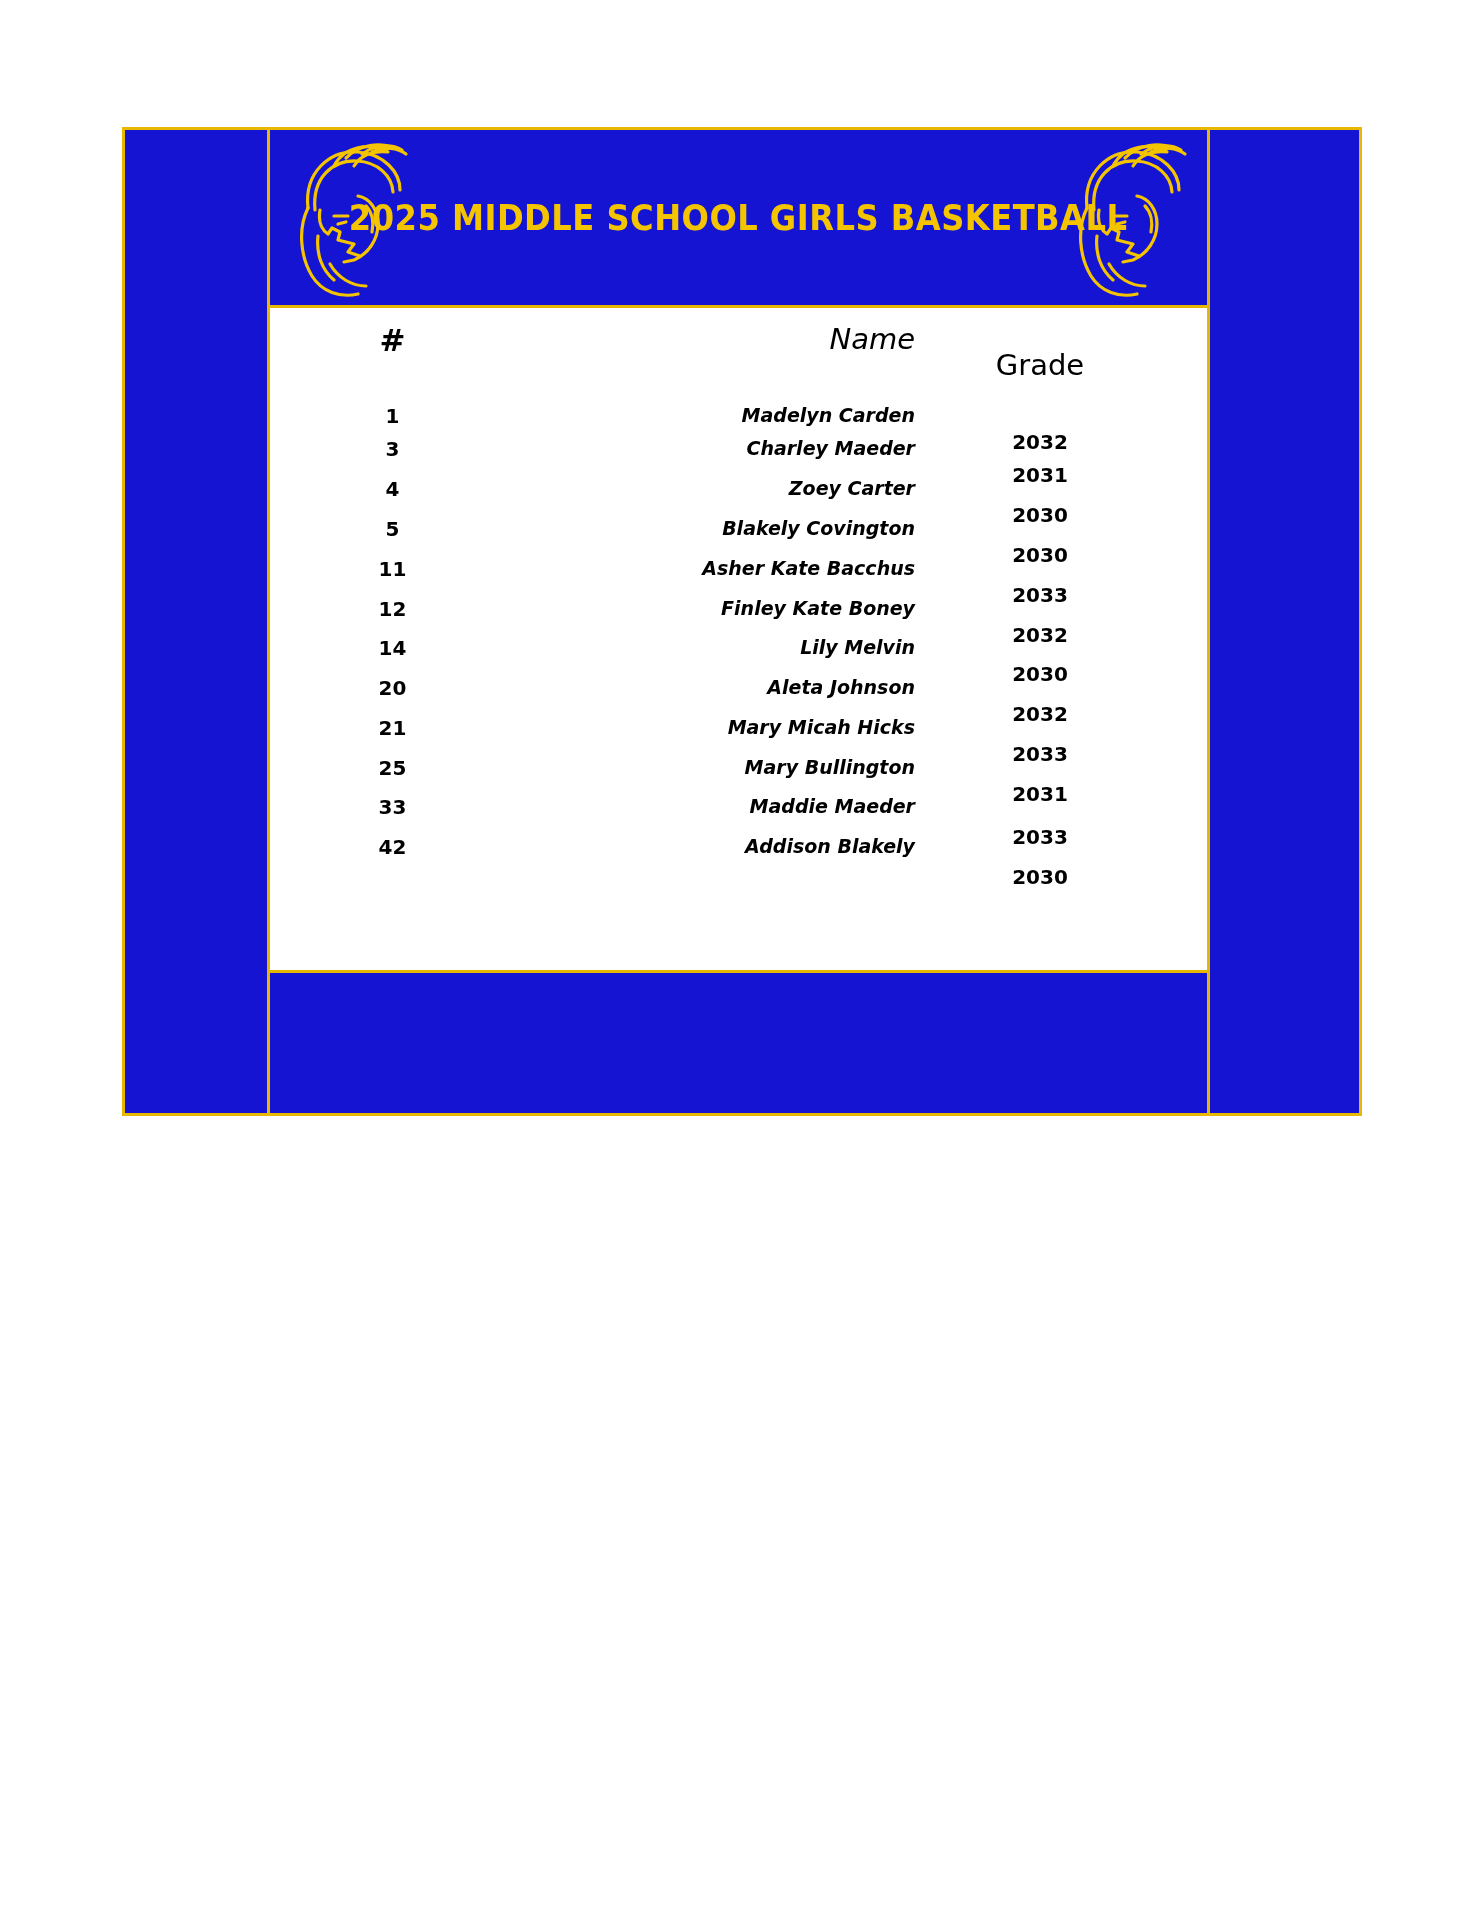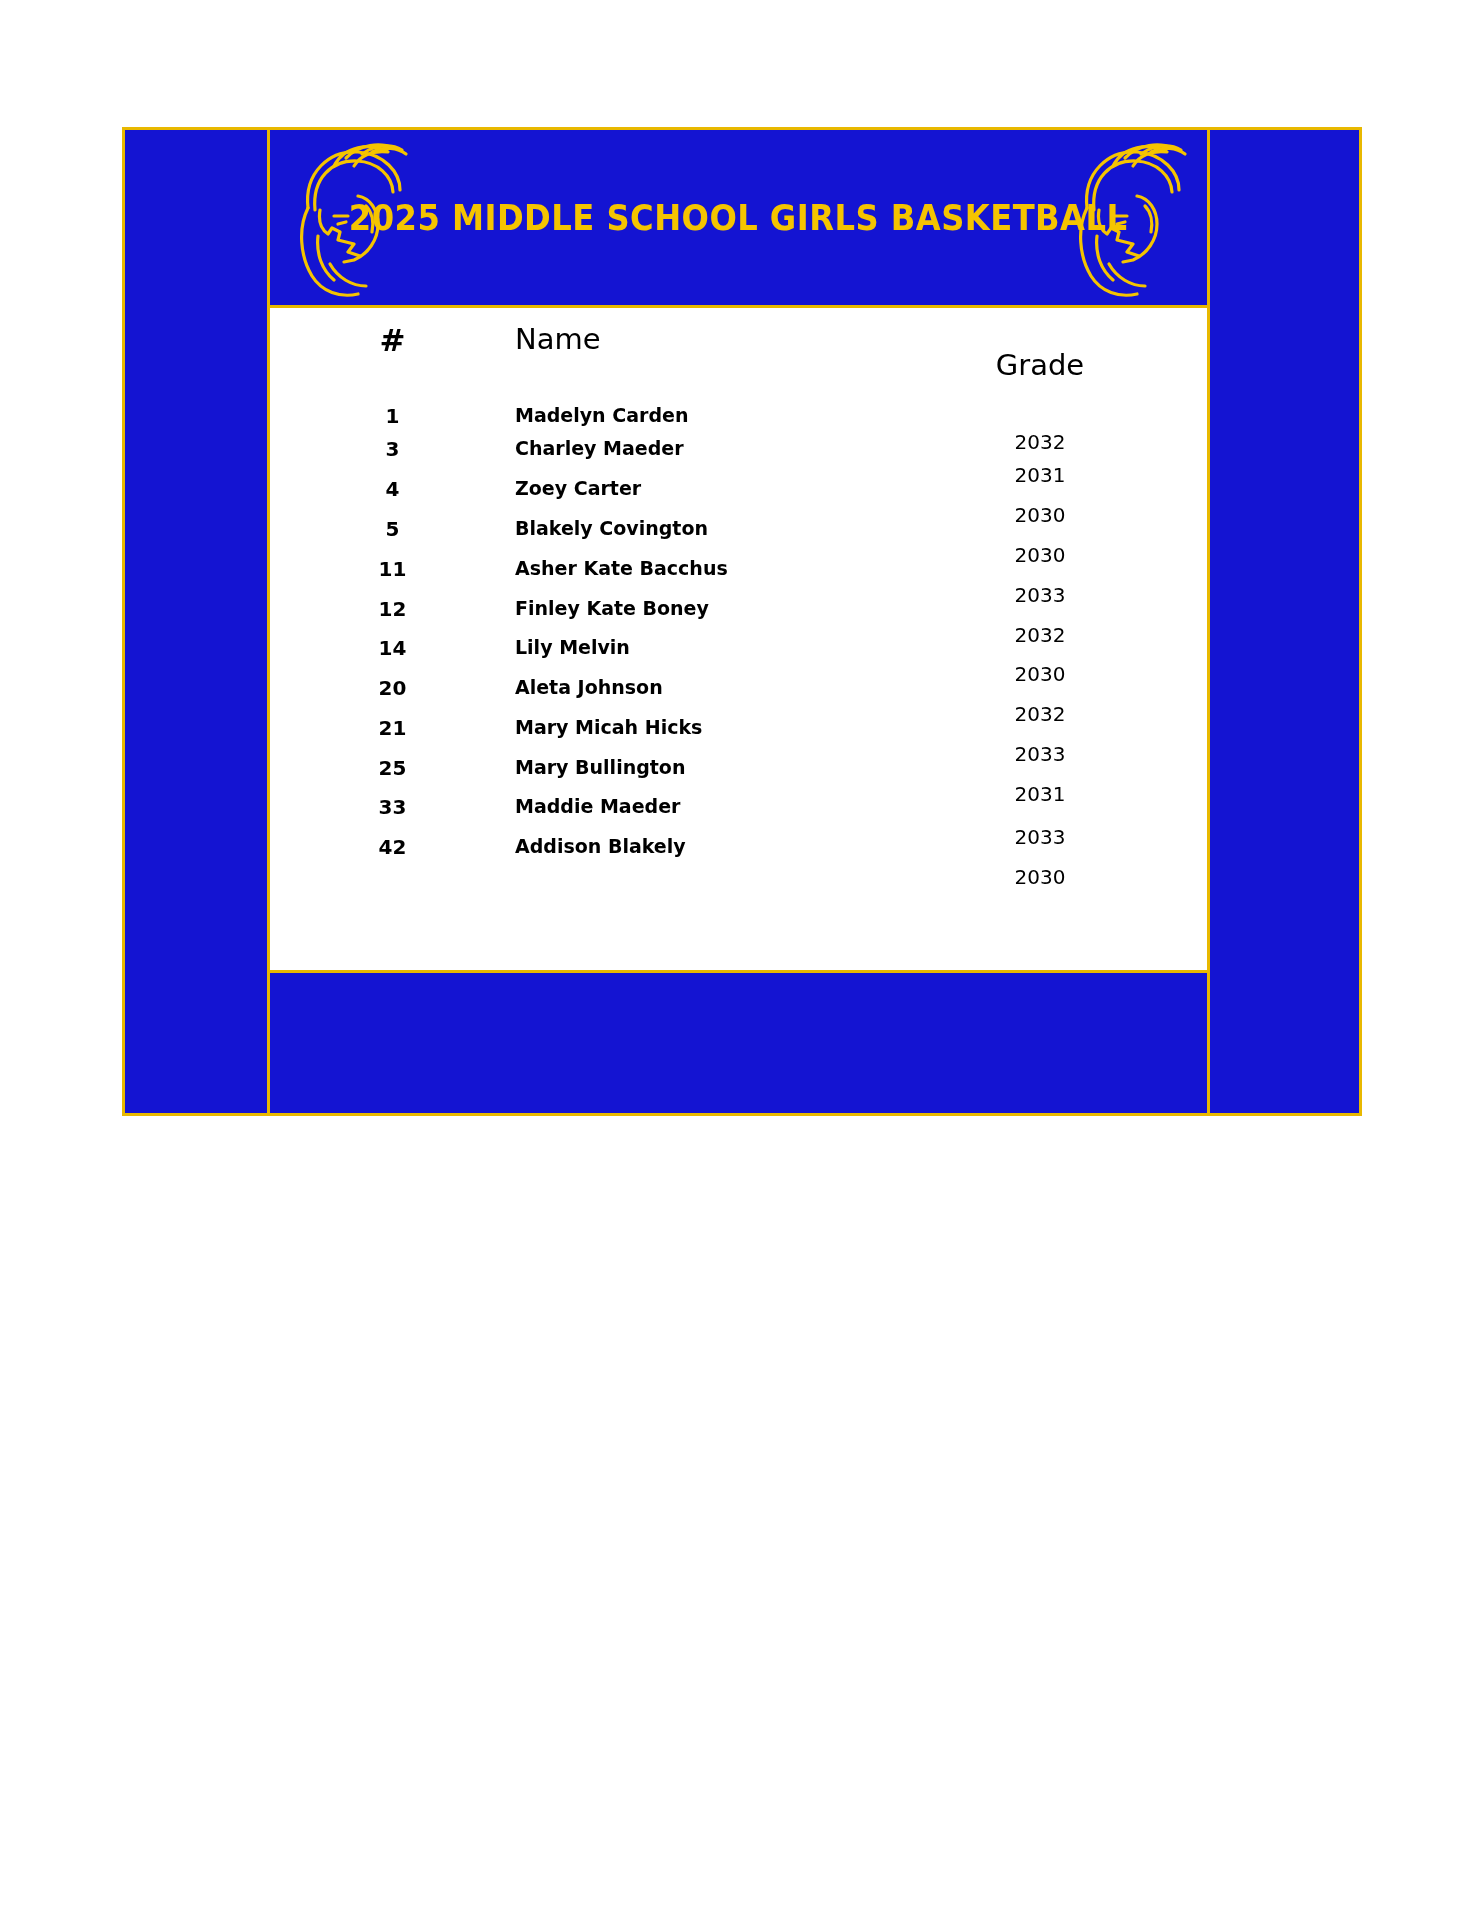--- a/index.html
+++ b/index.html
@@ -94,41 +94,42 @@
     display: flex;
     color: #000000;
     font-family: "DejaVu Sans", sans-serif;
   }
   .col-num {
     width: 245px;
     text-align: center;
   }
   .col-name {
     width: 400px;
-    text-align: left;
+    text-align: right;
+    font-style: italic;
   }
   .col-grade {
     width: 250px;
     text-align: center;
     margin-top: 26px;
   }
 
   #head-row {
     top: 14px;
     font-size: 29px;
     font-weight: normal;
   }
   #head-row .col-num { font-weight: bold; font-size: 31px; }
 
   .player-row {
     font-size: 19px;
     font-weight: bold;
   }
   .player-row .col-num { font-size: 20px; font-weight: bold; }
-  .player-row .col-grade { font-size: 20px; font-weight: normal; }
+  .player-row .col-grade { font-size: 20px; font-weight: bold; }
 
   
   #footer-block {
     position: absolute;
     left: 0;
     top: 843px;
     width: 100%;
     height: 140px;
     background: #1414d2;
   }

